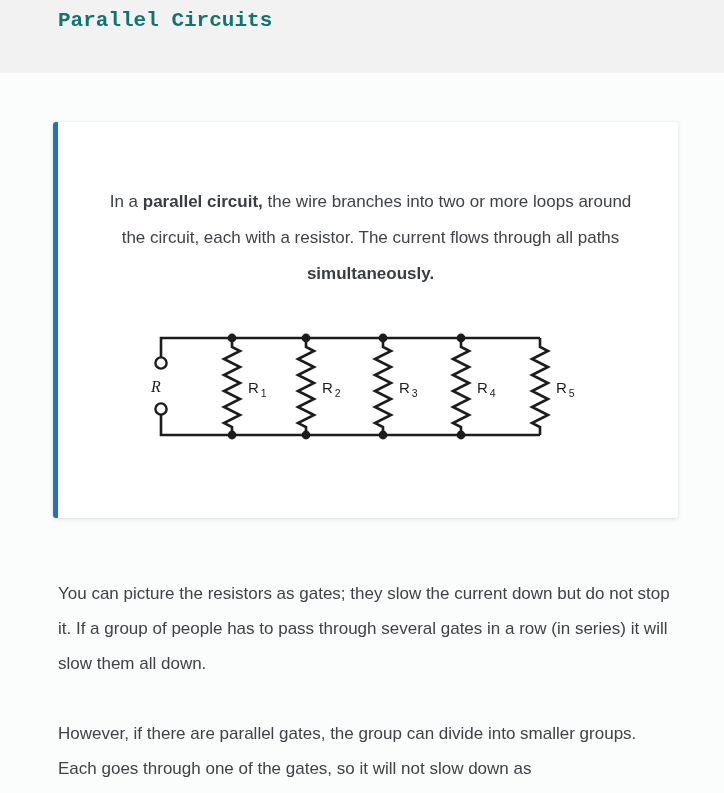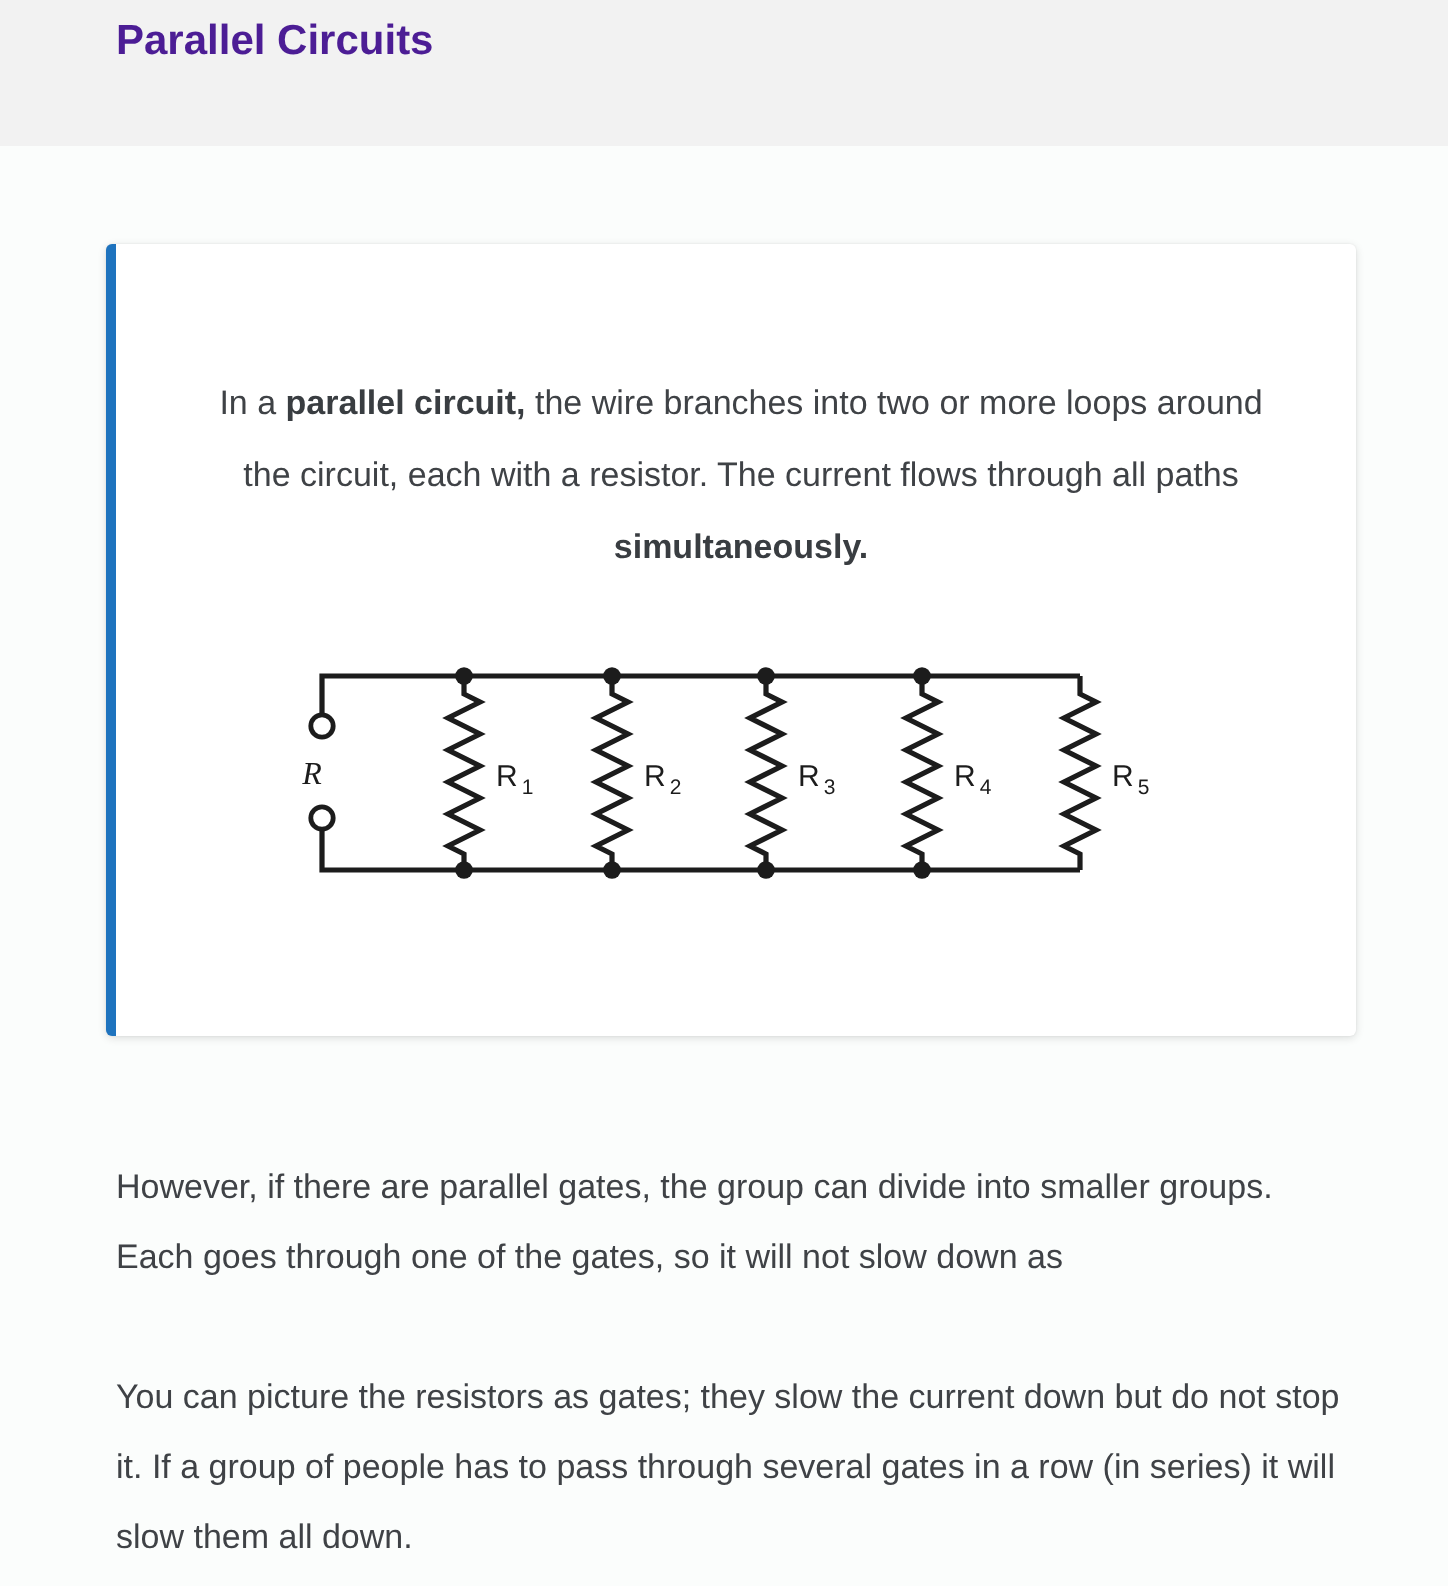--- a/index.html
+++ b/index.html
@@ -8,21 +8,21 @@
     height:793px; overflow:hidden;
     background:#fbfdfc;
     font-family:"Liberation Sans", sans-serif;
     -webkit-font-smoothing:antialiased;
   }
   .header {
     height:73px; background:#f2f2f2;
   }
   .header h1 {
     padding:9px 0 0 58px;
-    font-size:21px; font-weight:bold; color:#4c1d95;
+    font-size:21px; font-weight:bold; color:#0f766e;font-family:Liberation Mono, monospace;
   }
   .card {
     margin:49px 46px 0 53px;
     background:#ffffff;
     border-left:5px solid #1e73be;
     border-radius:3px;
     box-shadow:0 1px 4px rgba(0,0,0,0.13), 0 0 1px rgba(0,0,0,0.08);
     padding:62px 40px 73px 45px;
     text-align:center;
   }
@@ -94,15 +94,15 @@
 
     <text class="rlabel" x="103" y="68"><tspan>R</tspan><tspan class="sub" dx="2" dy="4">1</tspan></text>
     <text class="rlabel" x="177" y="68"><tspan>R</tspan><tspan class="sub" dx="2" dy="4">2</tspan></text>
     <text class="rlabel" x="254" y="68"><tspan>R</tspan><tspan class="sub" dx="2" dy="4">3</tspan></text>
     <text class="rlabel" x="332" y="68"><tspan>R</tspan><tspan class="sub" dx="2" dy="4">4</tspan></text>
     <text class="rlabel" x="411" y="68"><tspan>R</tspan><tspan class="sub" dx="2" dy="4">5</tspan></text>
   </svg>
 </div>
 
 <div class="body-text">
+  <p>You can picture the resistors as gates; they slow the current down but do not stop it. If a group of people has to pass through several gates in a row (in series) it will slow them all down.</p>
   <p>However, if there are parallel gates, the group can divide into smaller groups. Each goes through one of the gates, so it will not slow down as</p>
-  <p>You can picture the resistors as gates; they slow the current down but do not stop it. If a group of people has to pass through several gates in a row (in series) it will slow them all down.</p>
 </div>
 
 </body></html>

